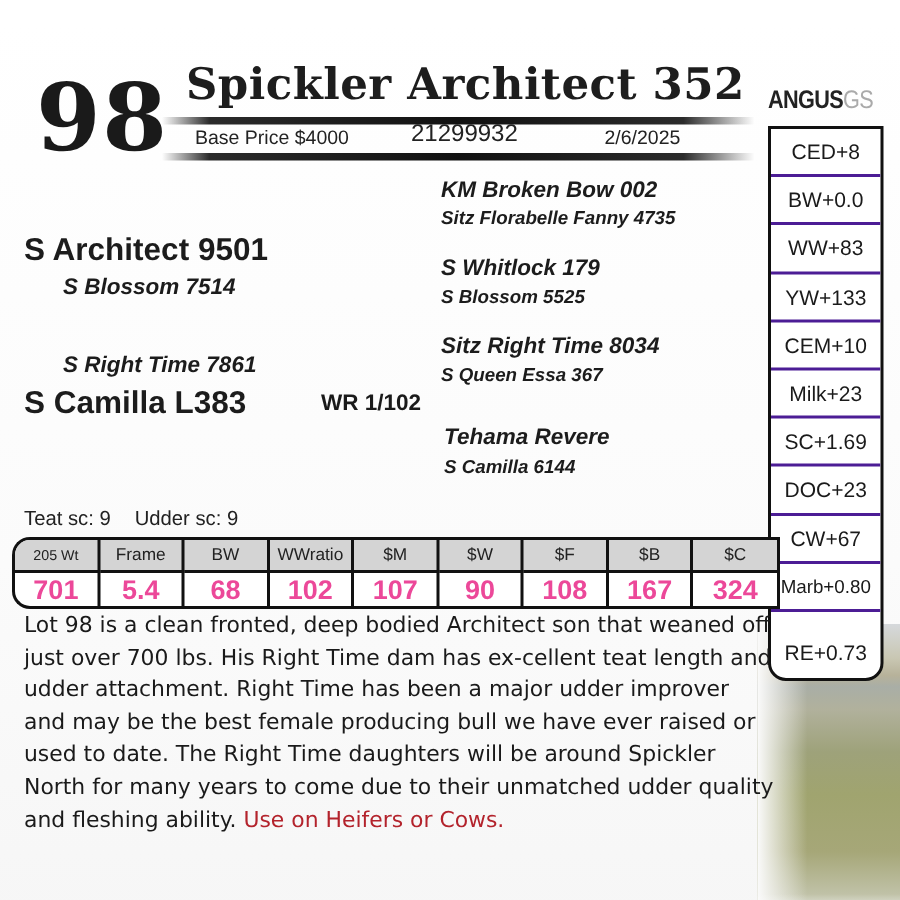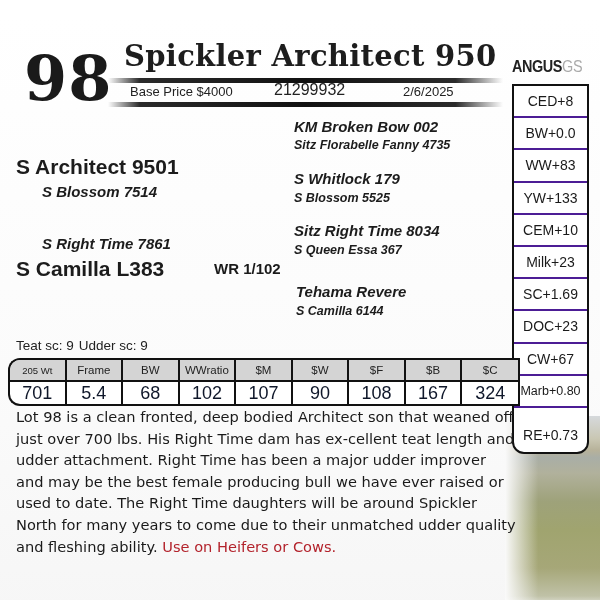--- a/index.html
+++ b/index.html
@@ -71,53 +71,53 @@
   }
   .epd-cell {
     height: 32.2px; border-bottom: 2px solid #4c1d95; text-align: center;
     font-size: 14px; line-height: 30px; color: #1a1a1a; white-space: nowrap;
   }
   .epd-cell:last-child { border-bottom: none; margin-top: 12px; }
   .epd-cell.narrow { font-size: 12.5px; }
 
   
   .scores { position: absolute; left: 16px; top: 322px; font-size: 13.5px; white-space: nowrap; color: #222; }
-  .scores span + span { margin-left: 5px; }
+  .scores span + span { margin-left: 16px; }
 
   
   .perf {
     position: absolute; left: 8px; top: 342px; width: 512px;
     border: 2px solid #111; border-right: none; border-radius: 12px 0 0 12px; overflow: hidden; background: #fff;
   }
   .perf table { border-collapse: collapse; width: 100%; table-layout: fixed; }
   .perf th {
     background: #d4d4d4; font-weight: normal; font-size: 11.5px; height: 21px;
     border-right: 2px solid #111; border-bottom: 2px solid #111; color: #222;
   }
   .perf th.small { font-size: 9.5px; }
   .perf td {
-    font-size: 18px; height: 23px; text-align: center; border-right: 2px solid #111; color: #0f172a;
+    font-size: 18px; height: 23px; text-align: center; border-right: 2px solid #111; color: #ec4899; font-weight: bold;
   }
 
   
   .desc {
     position: absolute; left: 16px; top: 390px; width: 500px;
     font-family: "DejaVu Sans", sans-serif; font-size: 14.6px; line-height: 21.6px; color: #1a1a1a;
   }
   .desc .accent { color: #b3232c; }
 </style>
 </head>
 <body>
 
 <div class="card">
   <div class="pasture"></div>
   <div class="pasture-fade"></div>
 
   <div class="lot-number">98</div>
-  <div class="title">Spickler Architect 950</div>
+  <div class="title">Spickler Architect 352</div>
 
   <div class="info-bar">
     <div class="rule top"></div>
     <span class="text base-price">Base Price $4000</span>
     <span class="text reg-number">21299932</span>
     <span class="text sale-date">2/6/2025</span>
     <div class="rule bottom"></div>
   </div>
 
   <div class="ped big" style="left:16px;top:139px;">S Architect 9501</div>

